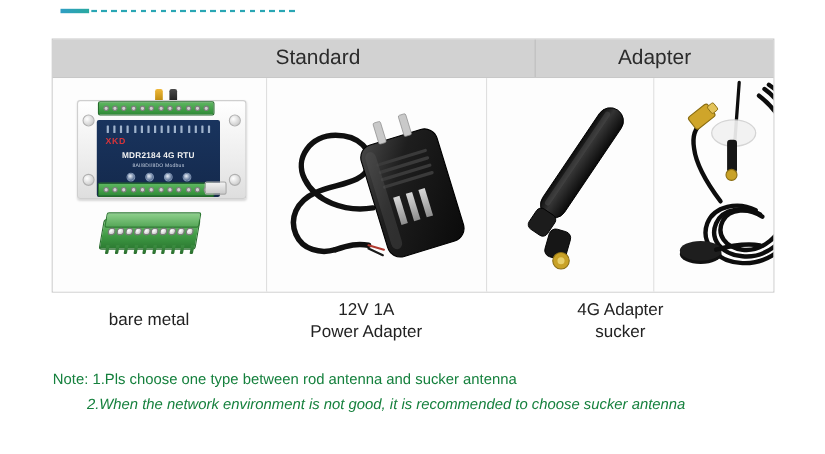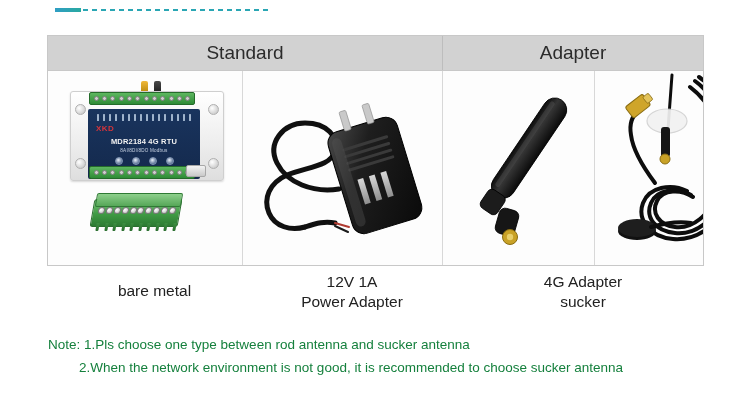--- a/index.html
+++ b/index.html
@@ -64,21 +64,21 @@
     box-sizing: border-box;
   }
   .header-cell {
     display: flex;
     align-items: center;
     justify-content: center;
     font-size: 19px;
     color: #2b2b2b;
     box-sizing: border-box;
   }
-  .header-cell.standard { width: 395px; border-right: 1px solid #bdbdbd; }
+  .header-cell.standard { width: 395px; border-right: 1px solid #bdbdbd; margin-left: 44px; }
   .header-cell.optional { flex: 1; }
 
   .body-row {
     display: flex;
     height: 194px;
   }
   .cell {
     box-sizing: border-box;
     border-right: 1px solid #d8d8d8;
     position: relative;
@@ -92,21 +92,21 @@
   .cell-d { flex: 1; }
 
   .art {
     position: absolute;
     left: 0; top: 0; right: 0; bottom: 0;
   }
 
   
   .captions {
     position: absolute;
-    left: 57px;
+    left: 38px;
     top: 272px;
     width: 657px;
     display: flex;
   }
   .caption {
     text-align: center;
     font-size: 15.5px;
     line-height: 20px;
     color: #222222;
   }
@@ -118,21 +118,21 @@
   
   .notes {
     position: absolute;
     left: 48px;
     top: 333px;
     width: 690px;
     font-size: 13.5px;
     line-height: 23px;
     color: #15803d;
   }
-  .note-line-2 { padding-left: 31px; }
+  .note-line-2 { padding-left: 31px; font-style: italic; }
 
   
   .rtu-wrap {
     position: absolute;
     left: 22px;
     top: 12px;
     width: 132px;
     height: 105px;
   }
   .rtu-base {

